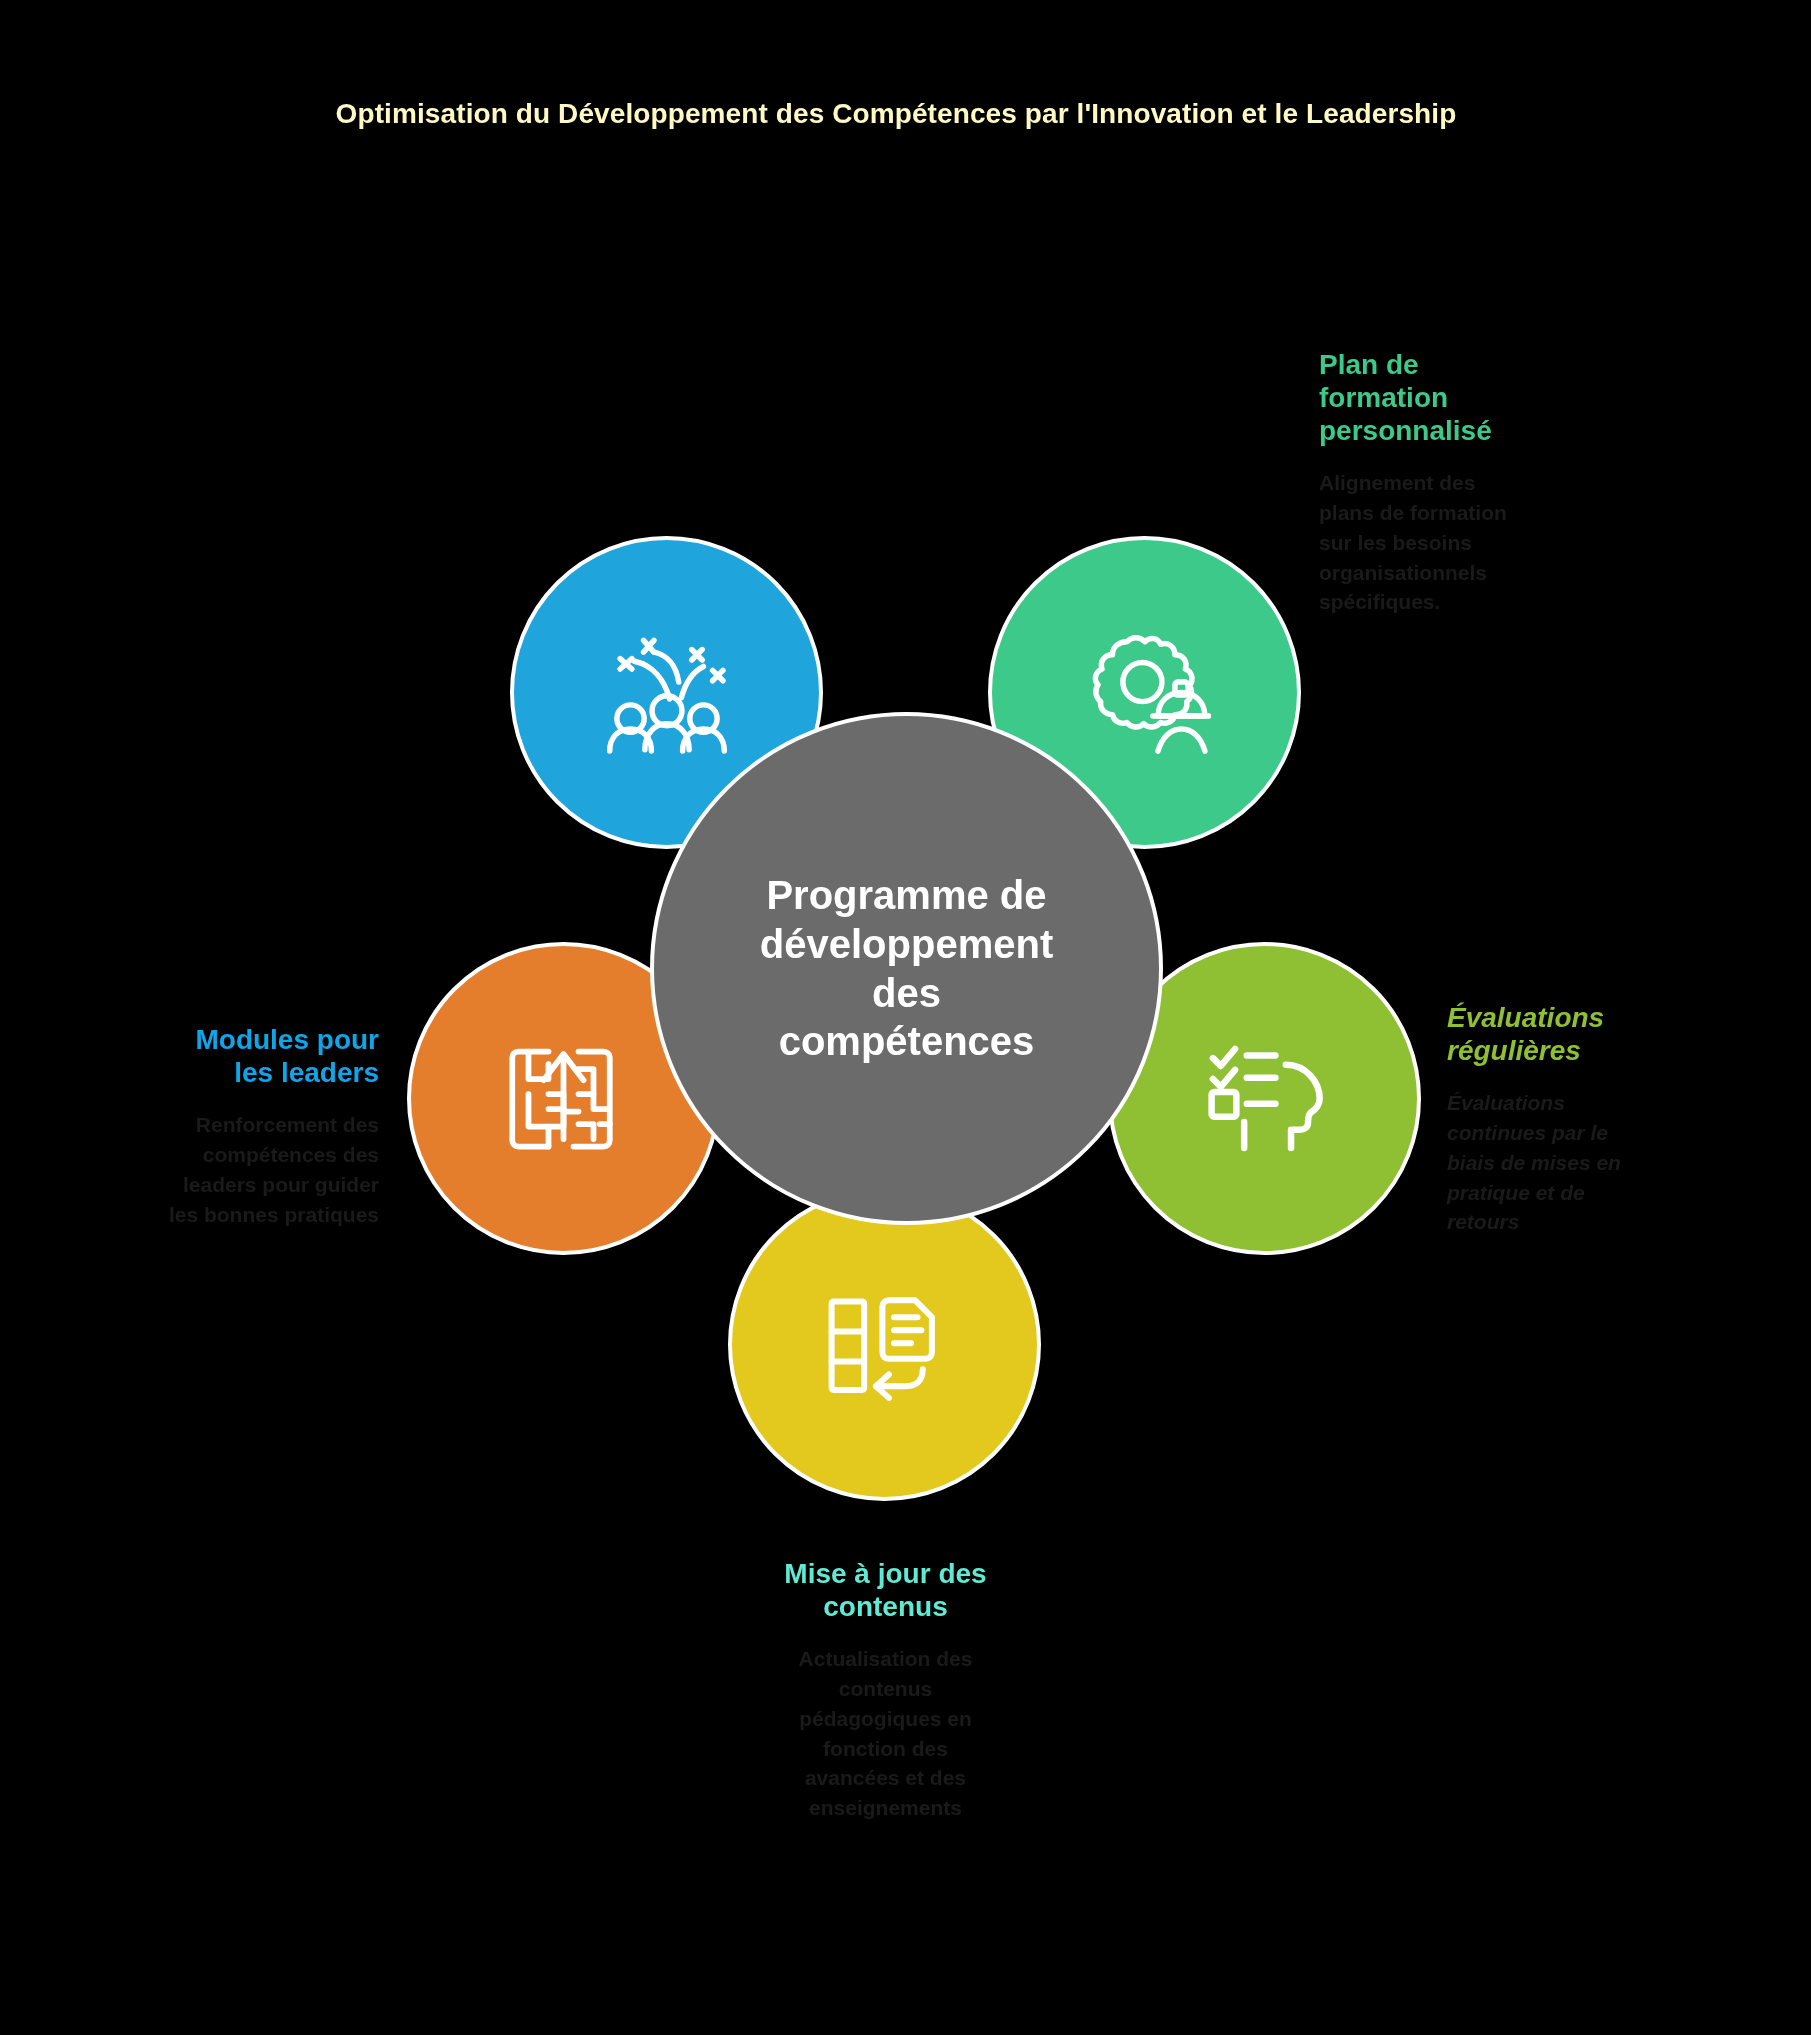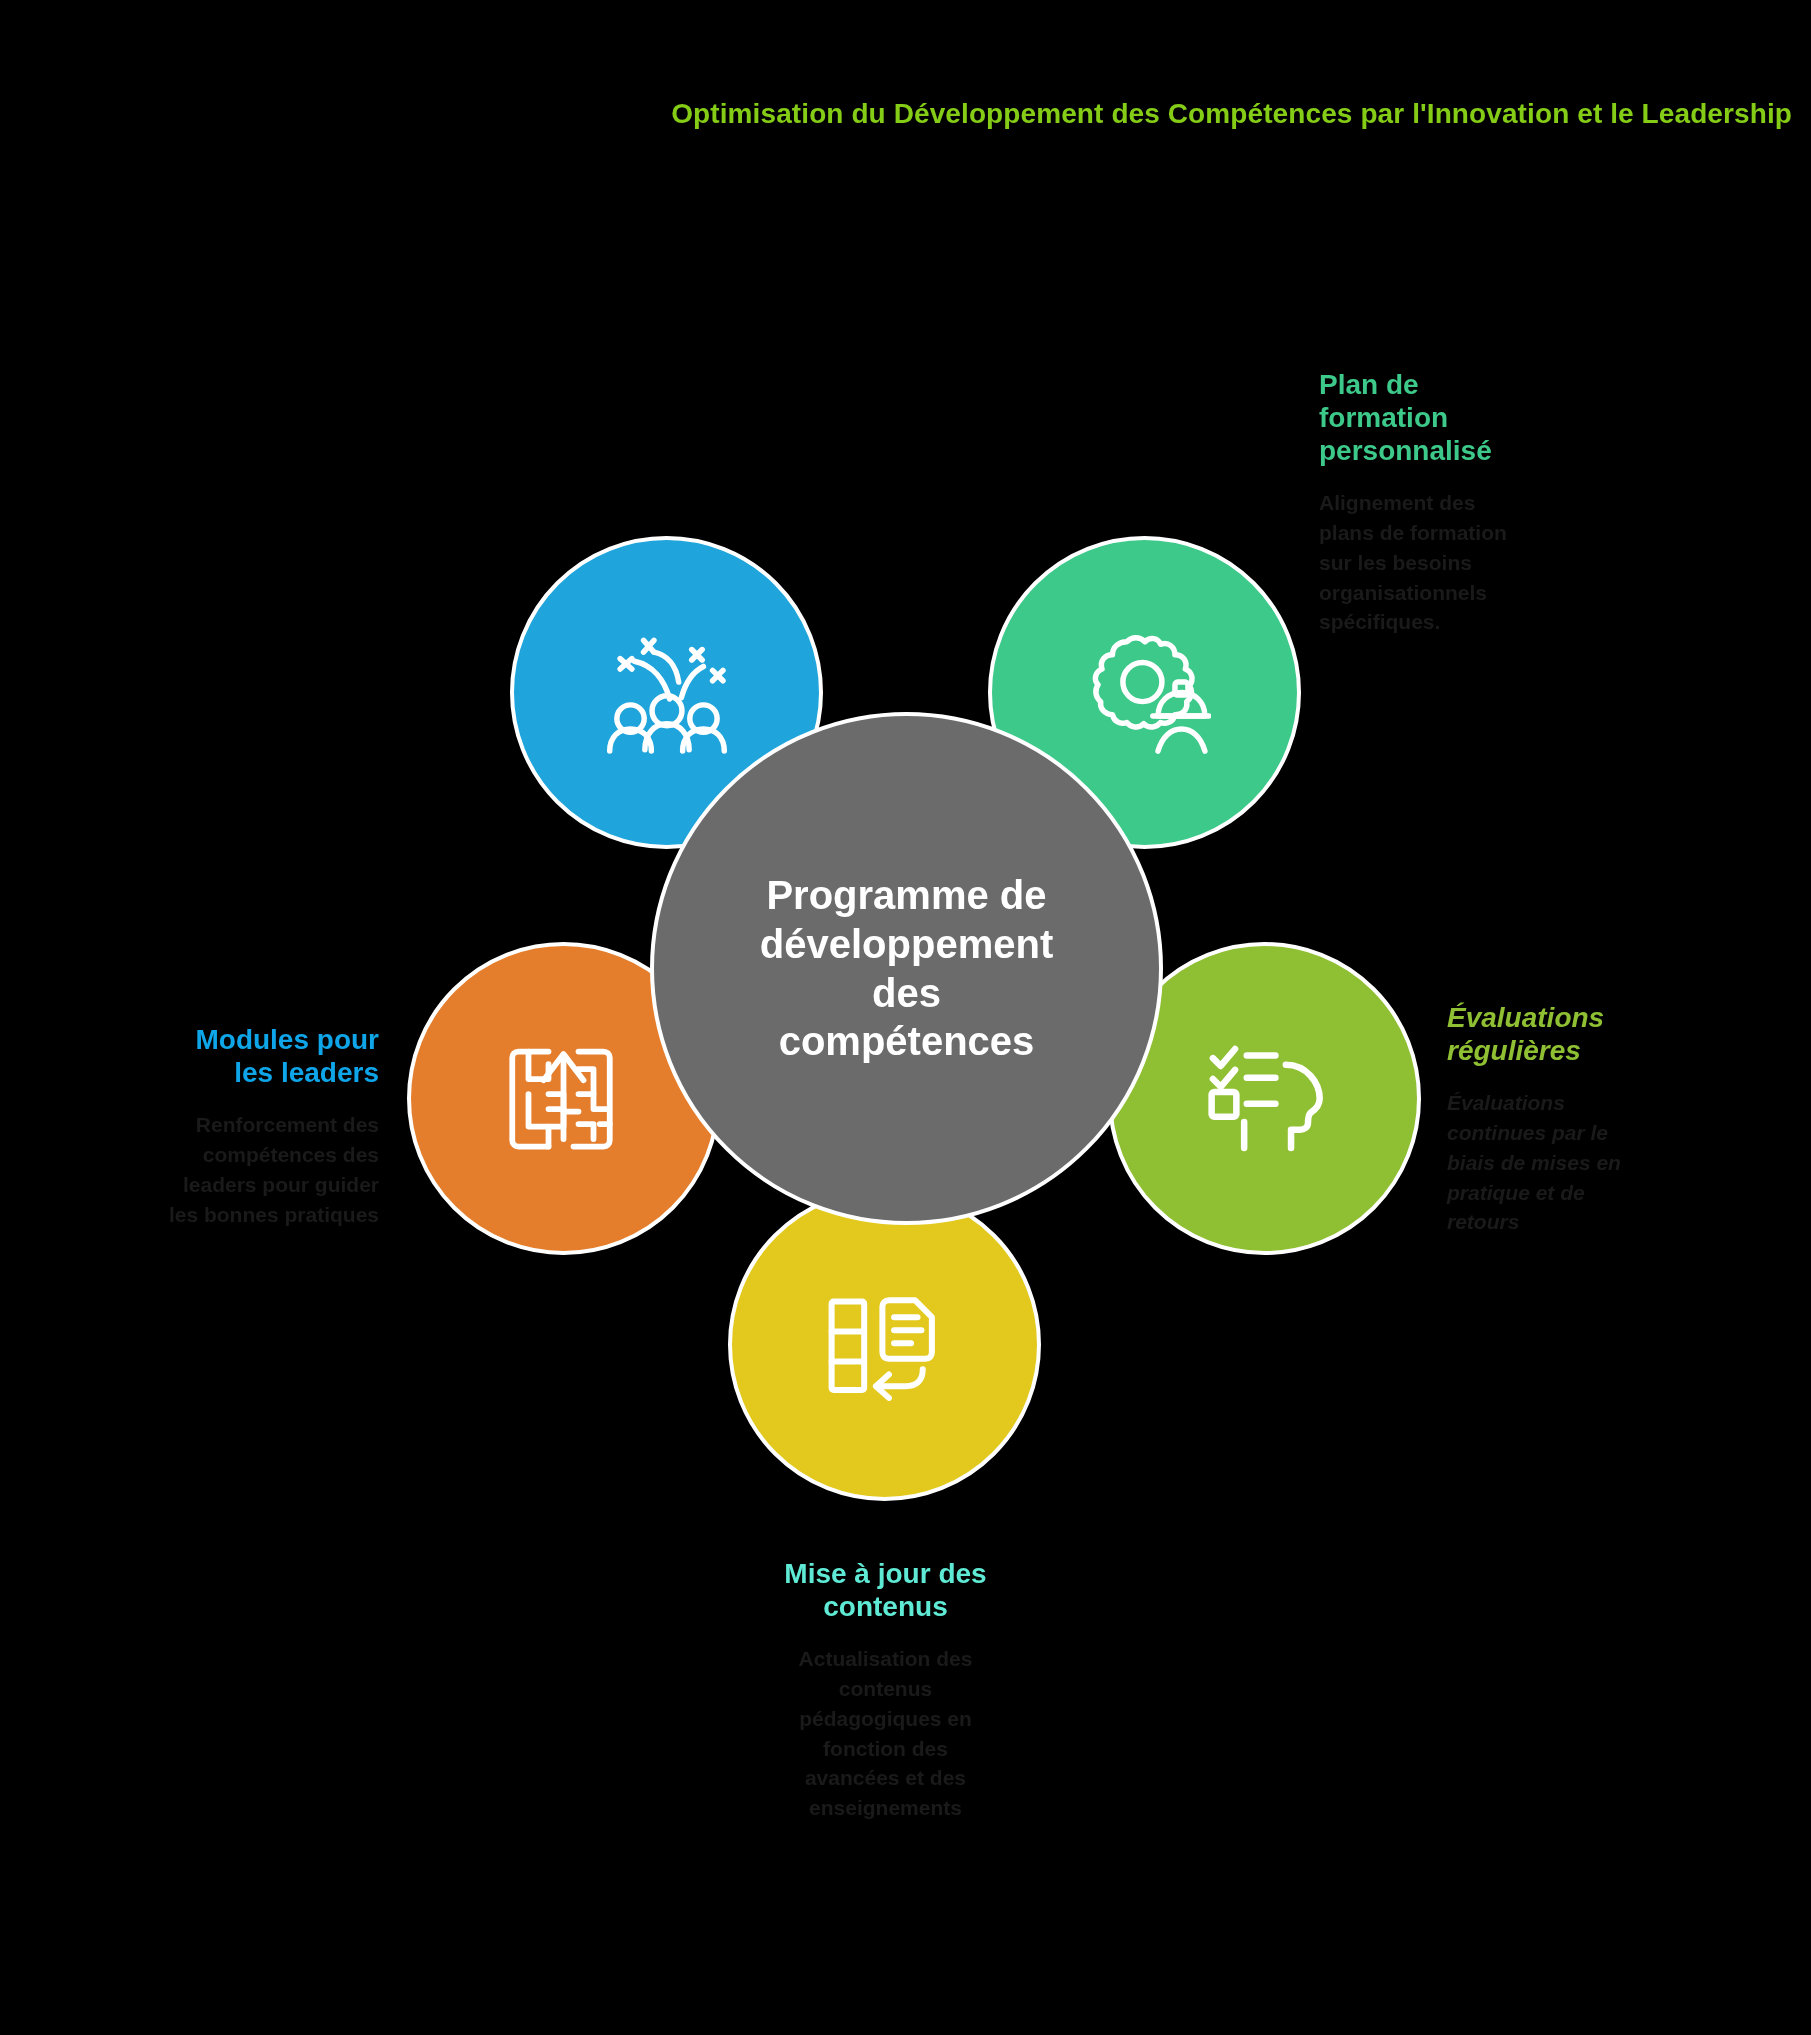--- a/index.html
+++ b/index.html
@@ -15,24 +15,24 @@
     font-family: "Liberation Sans", sans-serif;
     -webkit-font-smoothing: antialiased;
   }
 
   
   #diagram-title {
     position: absolute;
     top: 98px;
     left: 0;
     width: 1792px;
-    text-align: right;
+    text-align: center;
     font-size: 28px;
     font-weight: bold;
-    color: #84cc16;
+    color: #fef9c3;
     letter-spacing: 0.1px;
     white-space: nowrap;
   }
 
   
   #venn-canvas {
     position: absolute;
     left: 0;
     top: 0;
     width: 1812px;
@@ -97,21 +97,21 @@
     font-weight: bold;
     line-height: 1.42;
     color: #1a1a1a;
   }
 
   .align-right  { text-align: right; }
   .align-left   { text-align: left; }
   .align-center { text-align: center; }
 
   #callout-sessions      { left: 189px;  top: 396px; }
-  #callout-plan          { left: 1319px; top: 348px; margin-top: 20px; }
+  #callout-plan          { left: 1319px; top: 348px; }
   #callout-evaluations   { left: 1447px; top: 1001px; font-style: italic; }
   #callout-contenus      { left: 727px; top: 1557px; width: 317px; }
   #callout-modules       { left: 73px;  top: 1023px; }
 
   #callout-sessions .callout-title    { color: #1fa5dc; }
   #callout-plan .callout-title        { color: #3dc98a; }
   #callout-evaluations .callout-title { color: #8fbf32; }
   #callout-contenus .callout-title    { color: #5eead4; }
   #callout-modules .callout-title     { color: #0ea5e9; }
 

